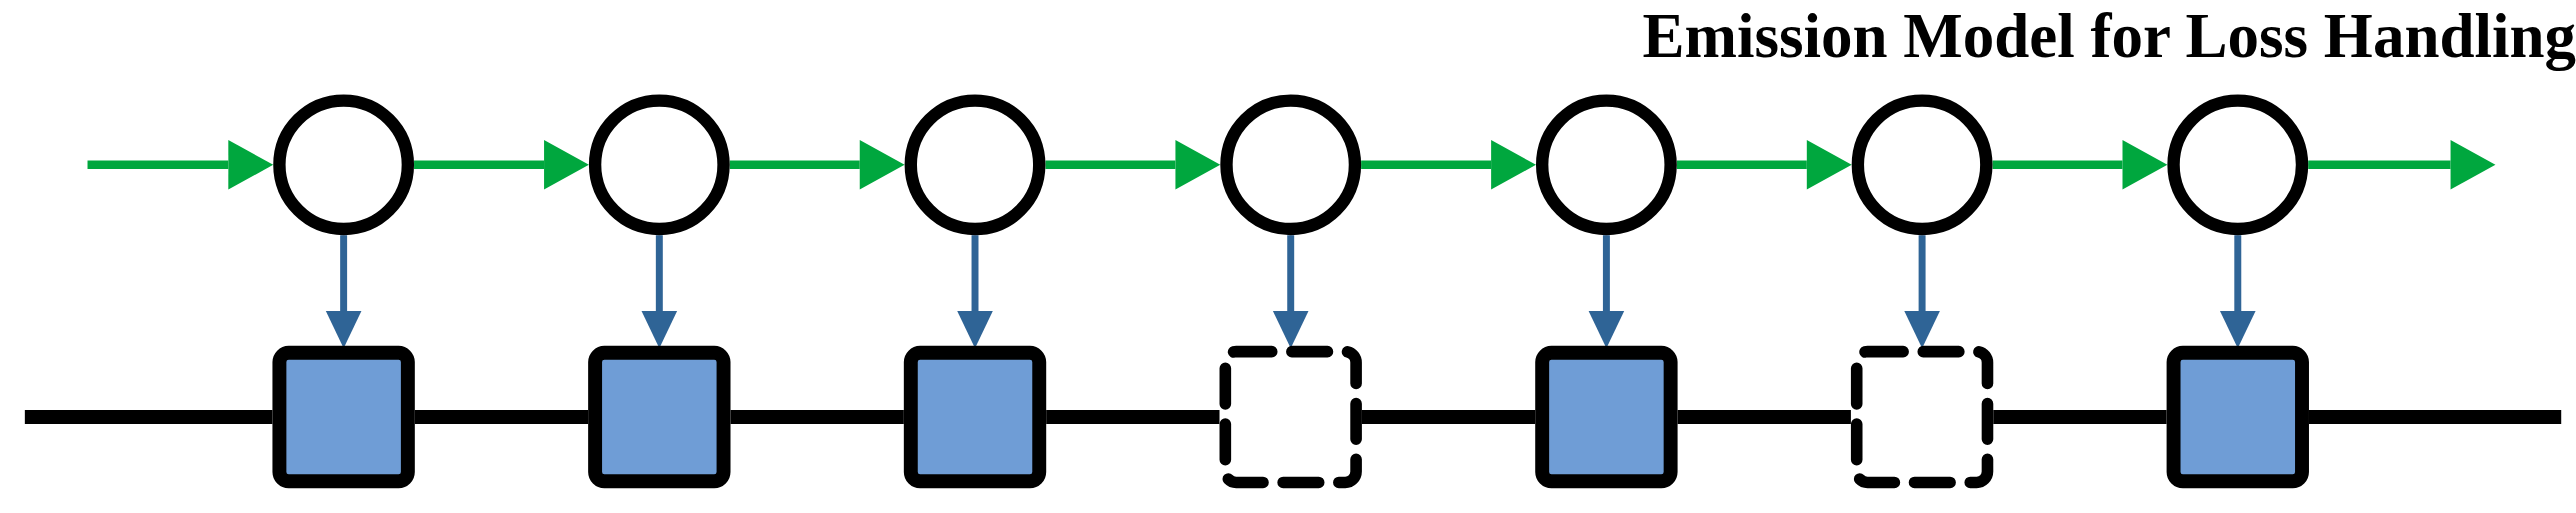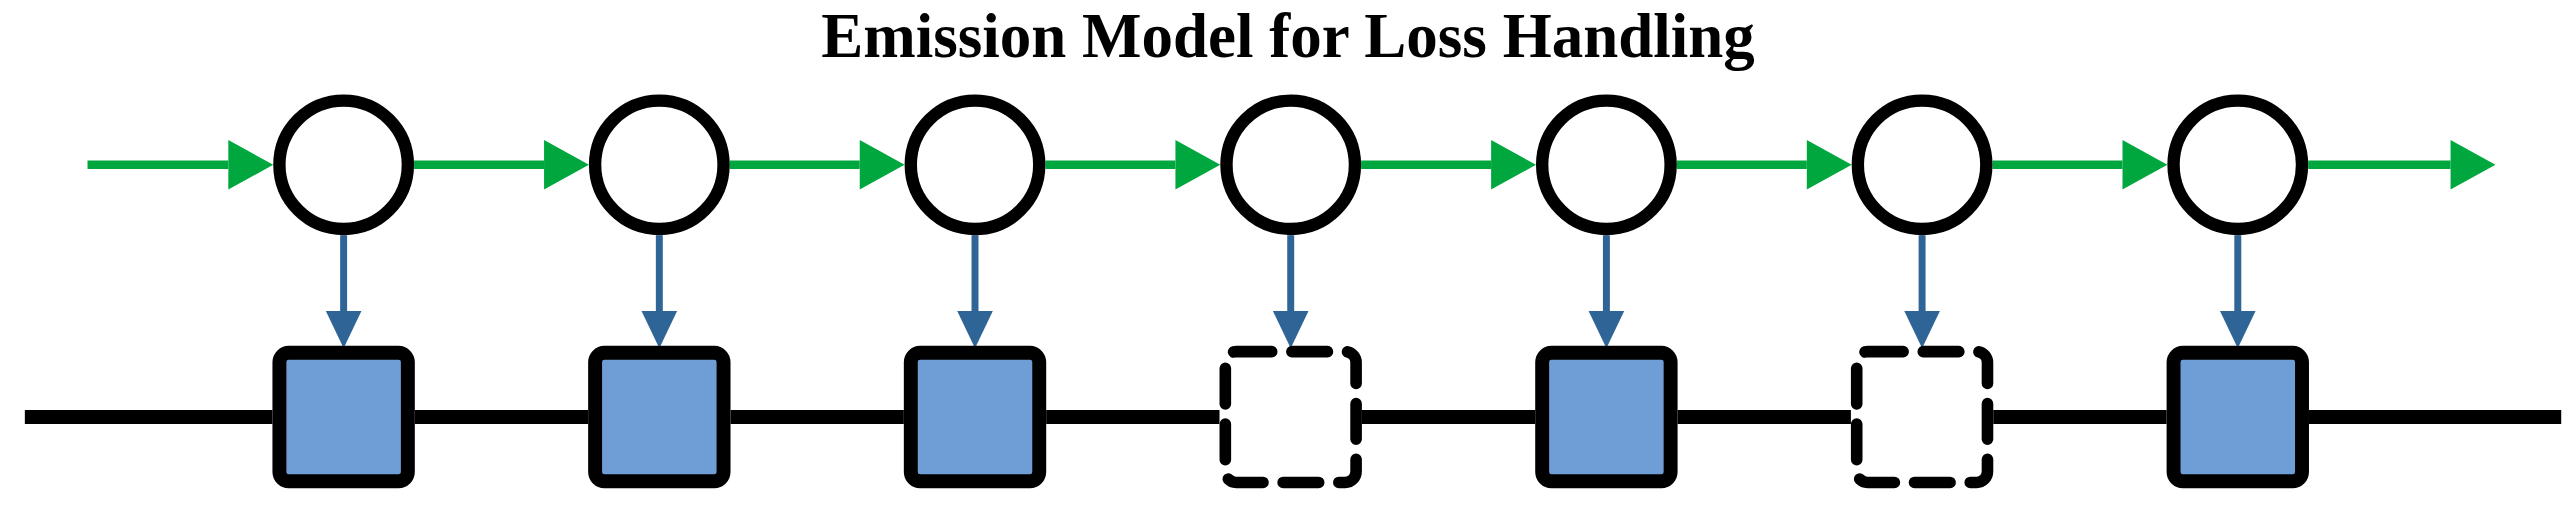--- a/index.html
+++ b/index.html
@@ -13,21 +13,21 @@
     height: 513px;
     background: #ffffff;
     overflow: hidden;
     font-family: "Liberation Serif", "DejaVu Serif", serif;
   }
   .title {
     position: absolute;
     top: 4.6px;
     left: 0;
     width: 100%;
-    text-align: center;
+    text-align: right;
     font-size: 63px;
     line-height: 1;
     font-weight: bold;
     color: #000000;
     letter-spacing: 0px;
     white-space: nowrap;
   }
   svg.diagram {
     position: absolute;
     left: 0;

